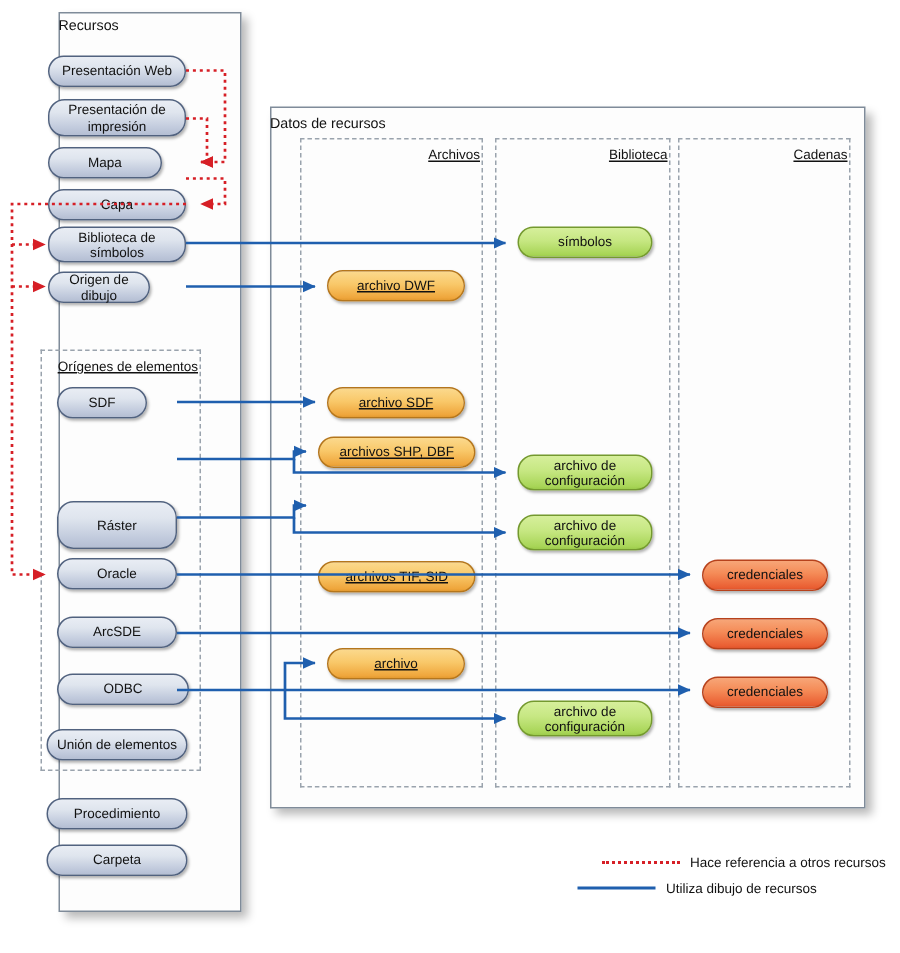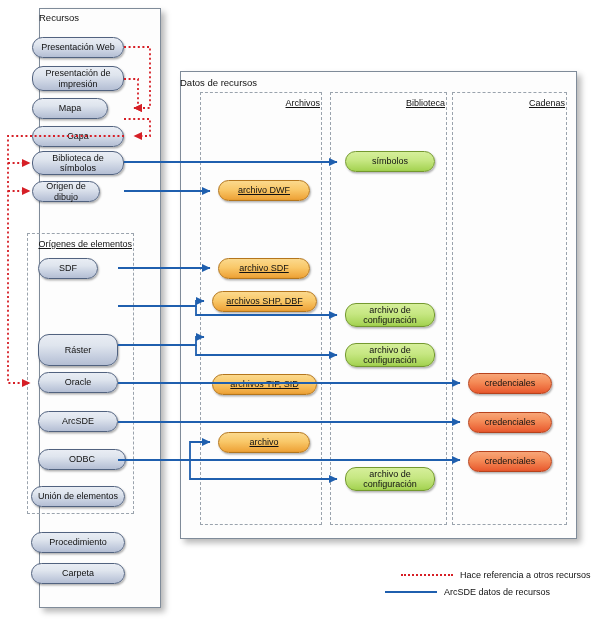--- a/index.html
+++ b/index.html
@@ -197,17 +197,17 @@
     </g>
   </svg>
 
   <div class="legend" style="left:385px;top:570px;width:205px;height:32px;">
     <div class="legend-row" style="left:16px;top:0;">
       <span class="swatch sw-red"></span>
       <span class="legend-label">Hace referencia a otros recursos</span>
     </div>
     <div class="legend-row" style="left:0;top:17px;">
       <span class="swatch sw-blue"></span>
-      <span class="legend-label">ArcSDE datos de recursos</span>
+      <span class="legend-label">Utiliza dibujo de recursos</span>
     </div>
   </div>
 
 </div>
 
 </body></html>

